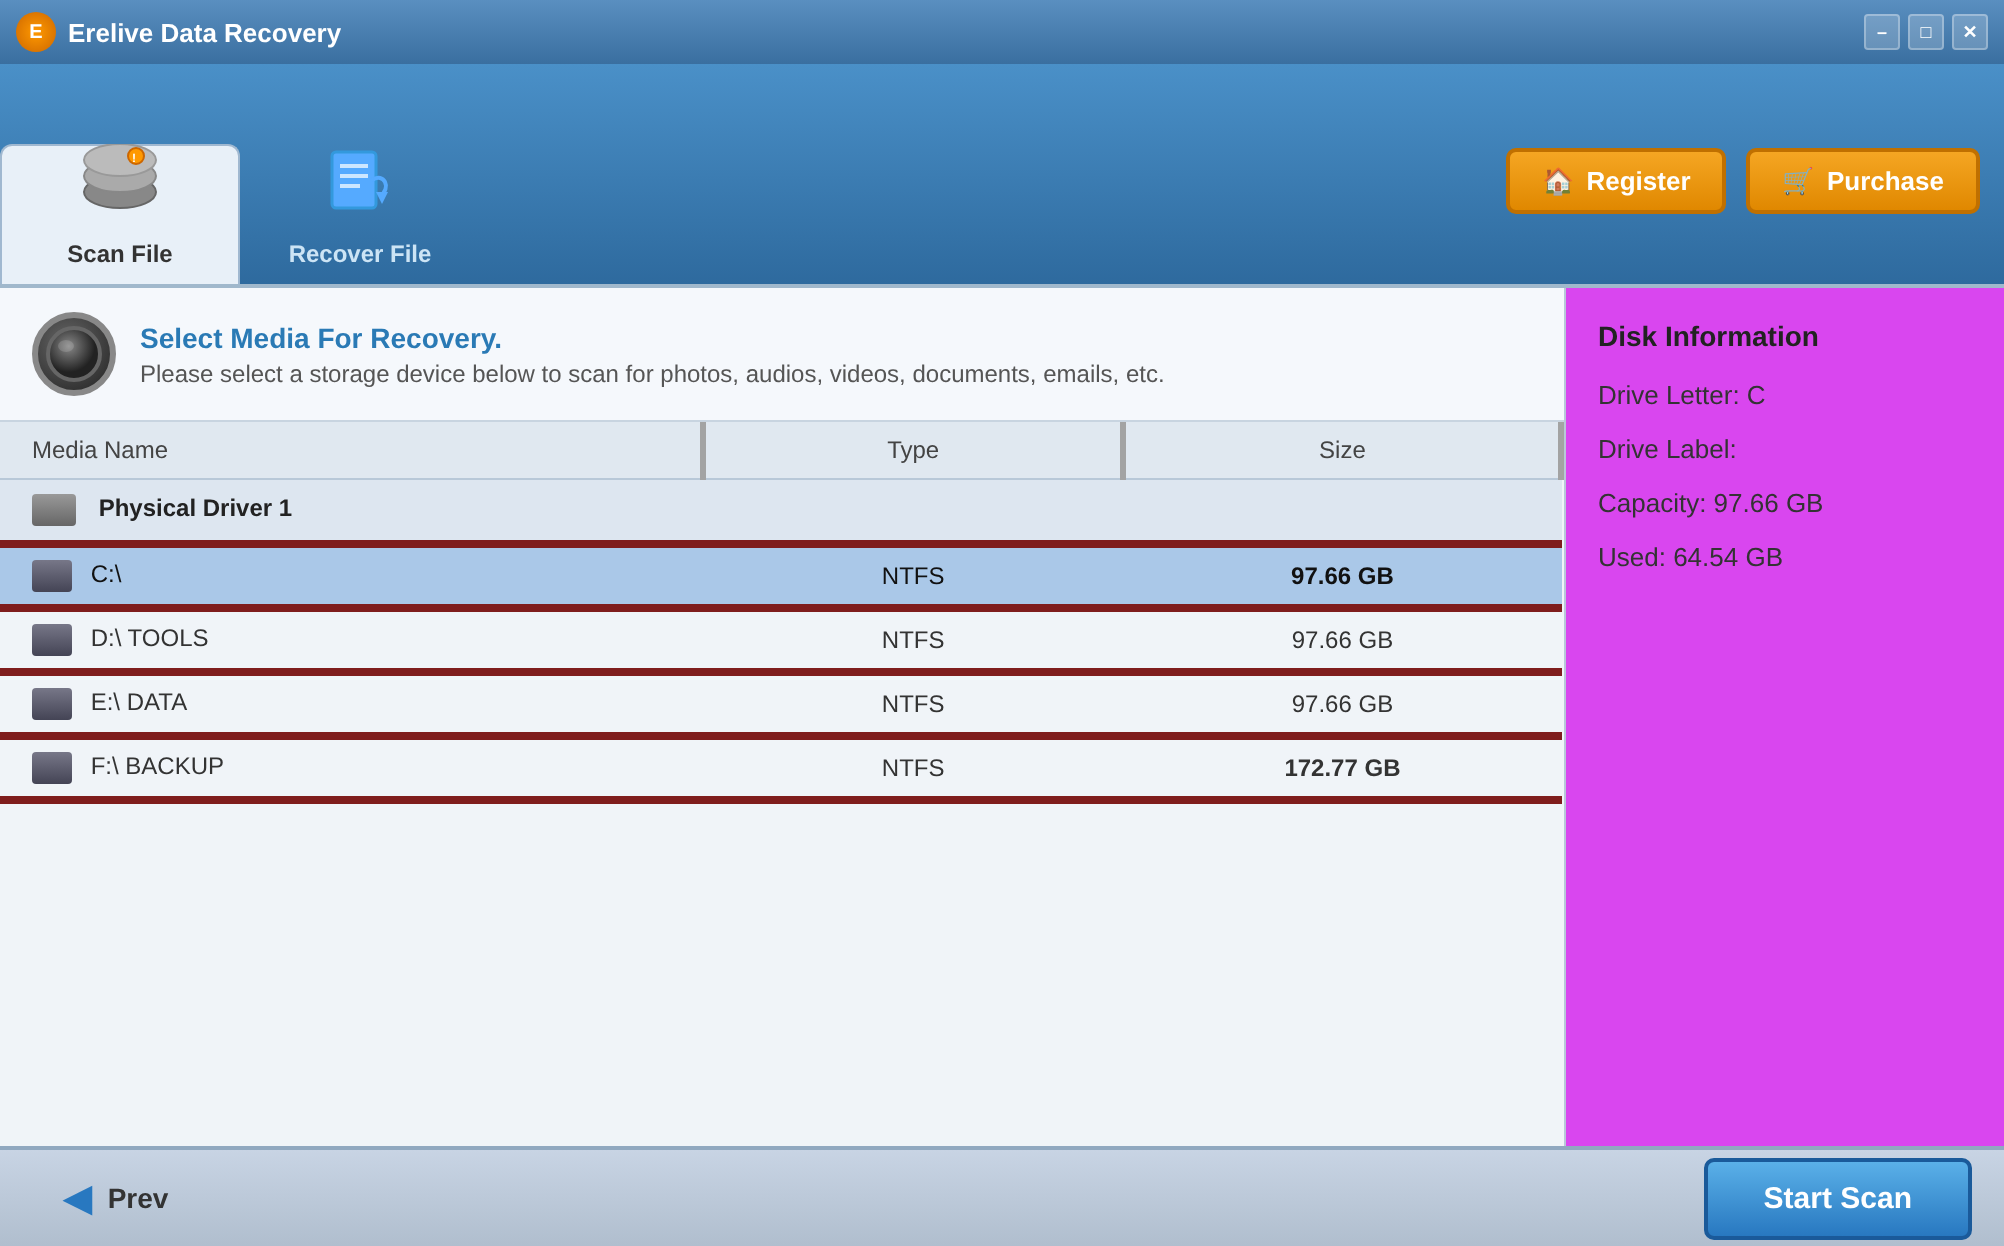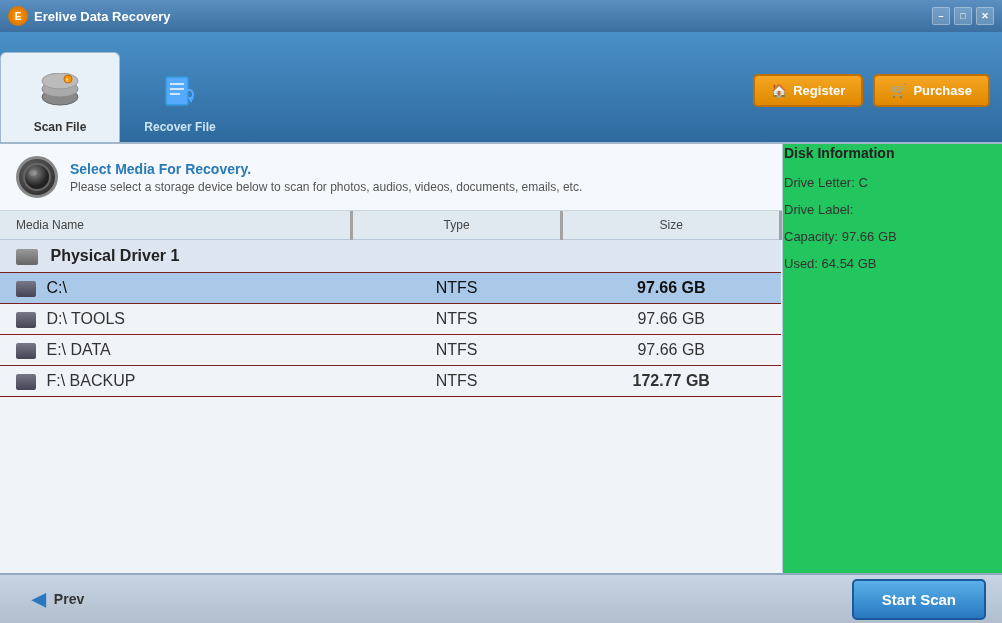--- a/index.html
+++ b/index.html
@@ -57,21 +57,21 @@
     .tab {
       display: flex;
       flex-direction: column;
       align-items: center;
       justify-content: flex-end;
       padding: 8px 18px;
       cursor: pointer;
       color: #cce4f5;
       border-radius: 6px 6px 0 0;
       min-width: 120px;
-      height: 90px;
+      height: 70px;
       position: relative;
       top: 0;
     }
     .tab.active {
       background: #e8f0f8;
       color: #333;
       border: 1px solid #a0b8d0;
       border-bottom: none;
     }
     .tab-icon {
@@ -165,41 +165,41 @@
       border-bottom: 1px solid #b8c8d8;
       border-right: 3px solid #a3a3a3;
       padding: 7px 16px;
       text-align: center;
       font-weight: normal;
       color: #444;
       font-size: 12px;
     }
     .file-table td {
       padding: 6px 16px;
-      border-bottom: 1px solid #7f1d1d;
+      border-bottom: 4px solid #7f1d1d;
       color: #333;
-      font-size: 16px;
+      font-size: 12px;
     }
     .file-table .group-row td {
       background: #dde6f0;
       font-weight: bold;
       color: #222;
       padding: 7px 16px;
     }
     .file-table .selected-row td {
       background: #aac8e8;
       color: #111;
     }
 
     
     .right-panel {
       width: 220px;
-      background: #22c55e;
+      background: #d946ef;
       border-left: 1px solid #b8c8d8;
-      padding: 1px;
+      padding: 16px;
     }
     .right-panel h3 {
       font-size: 14px;
       font-weight: bold;
       color: #222;
       margin-bottom: 14px;
     }
     .disk-info-row {
       margin-bottom: 12px;
       font-size: 13px;

